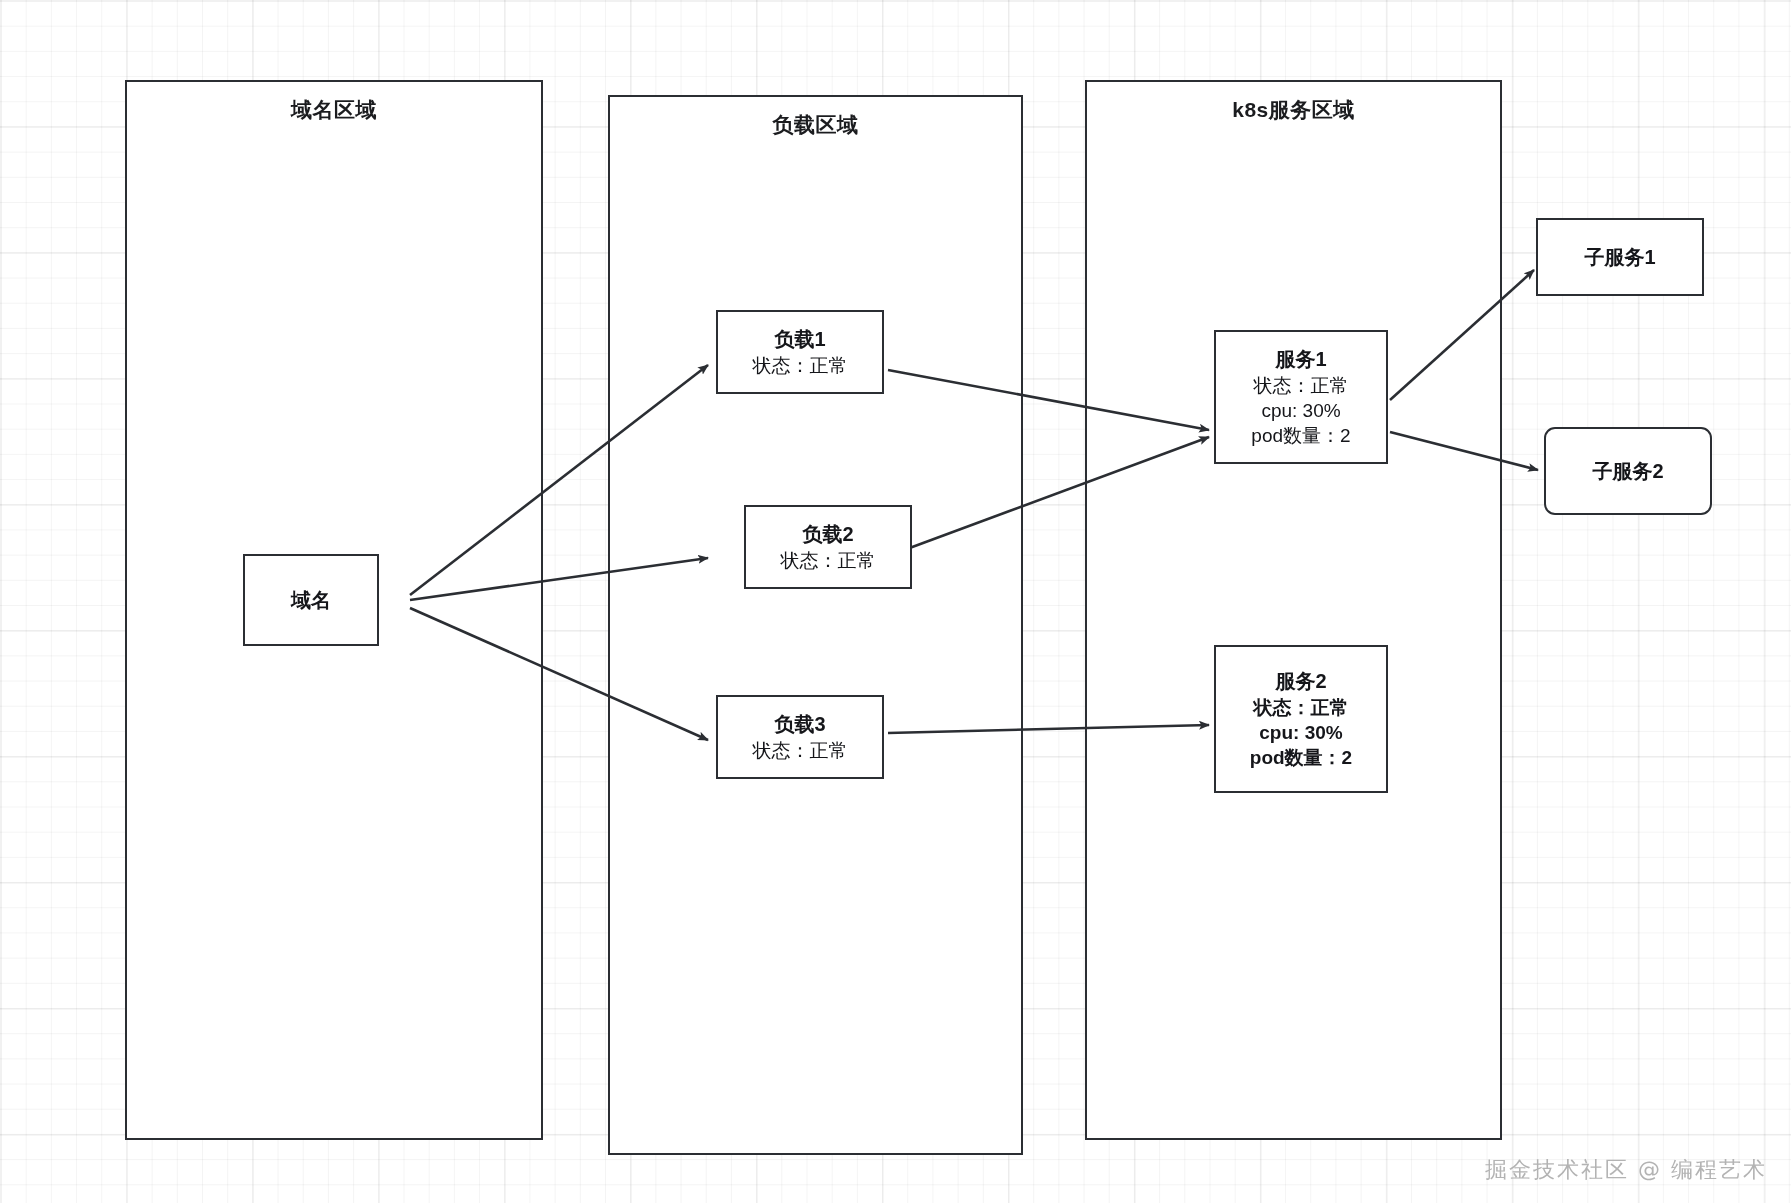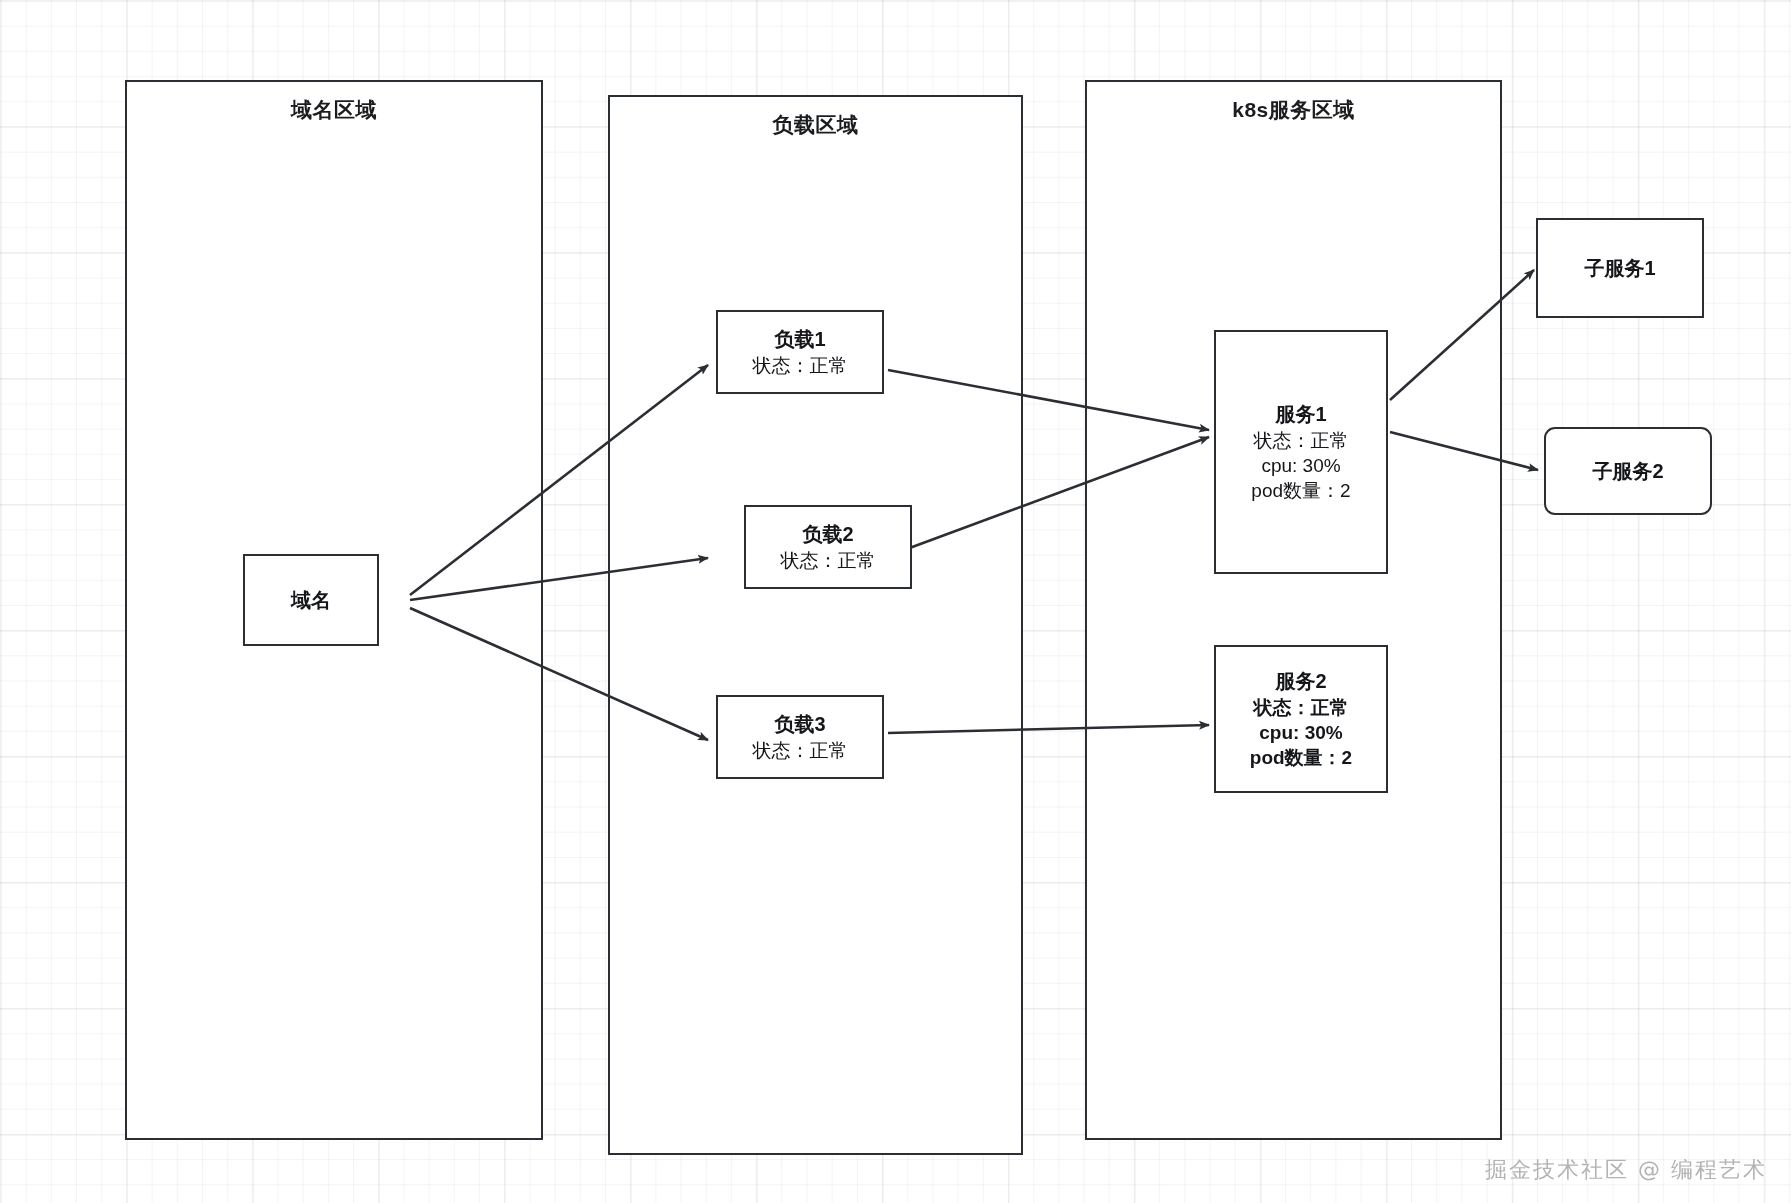--- a/index.html
+++ b/index.html
@@ -141,35 +141,35 @@
   <div class="node" style="left:744px; top:505px; width:168px; height:84px;">
     <div class="nd-title">负载2</div>
     <div class="nd-line">状态：正常</div>
   </div>
 
   <div class="node" style="left:716px; top:695px; width:168px; height:84px;">
     <div class="nd-title">负载3</div>
     <div class="nd-line">状态：正常</div>
   </div>
 
-  <div class="node" style="left:1214px; top:330px; width:174px; height:244px;">
+  <div class="node" style="left:1214px; top:330px; width:174px; height:134px;">
     <div class="nd-title">服务1</div>
     <div class="nd-line">状态：正常</div>
     <div class="nd-line">cpu: 30%</div>
     <div class="nd-line">pod数量：2</div>
   </div>
 
   <div class="node strong" style="left:1214px; top:645px; width:174px; height:148px;">
     <div class="nd-title">服务2</div>
     <div class="nd-line">状态：正常</div>
     <div class="nd-line">cpu: 30%</div>
     <div class="nd-line">pod数量：2</div>
   </div>
 
-  <div class="node" style="left:1536px; top:218px; width:168px; height:100px;">
+  <div class="node" style="left:1536px; top:218px; width:168px; height:78px;">
     <div class="nd-title">子服务1</div>
   </div>
 
   <div class="node" style="left:1544px; top:427px; width:168px; height:88px;border-radius:11px;">
     <div class="nd-title">子服务2</div>
   </div>
 
   <div class="watermark">掘金技术社区 @ 编程艺术</div>
 
 </div>

